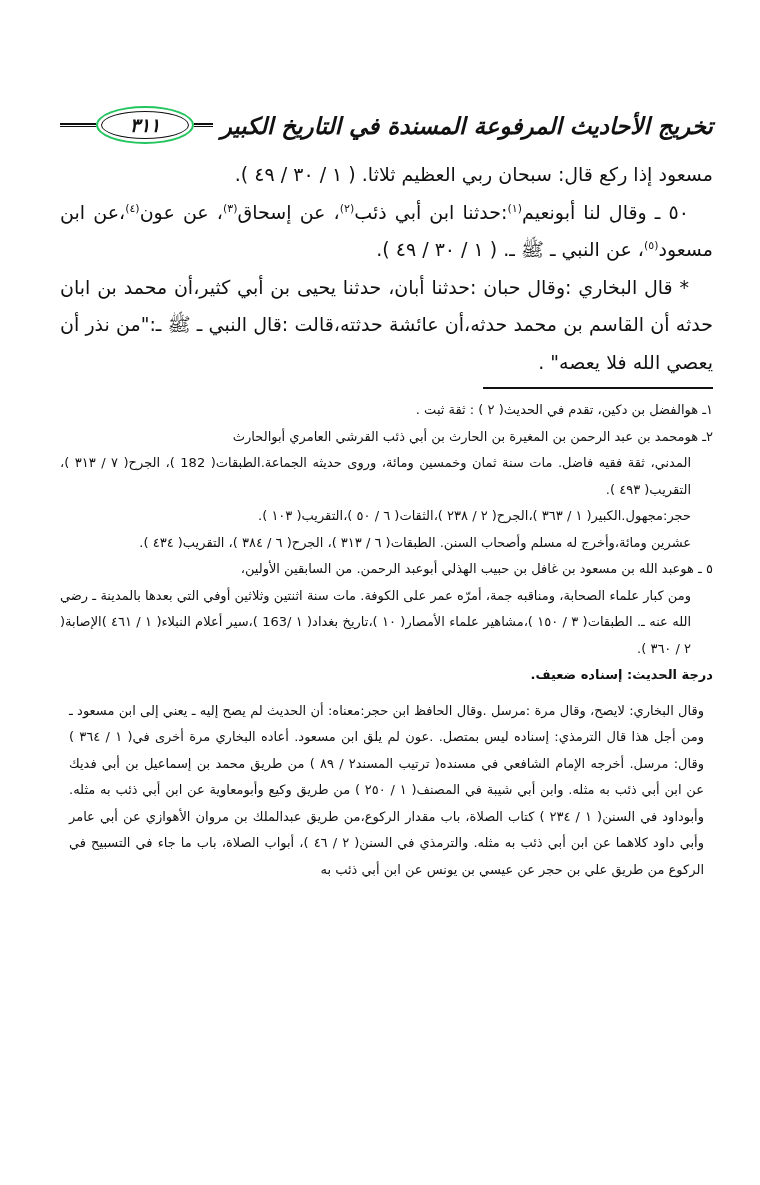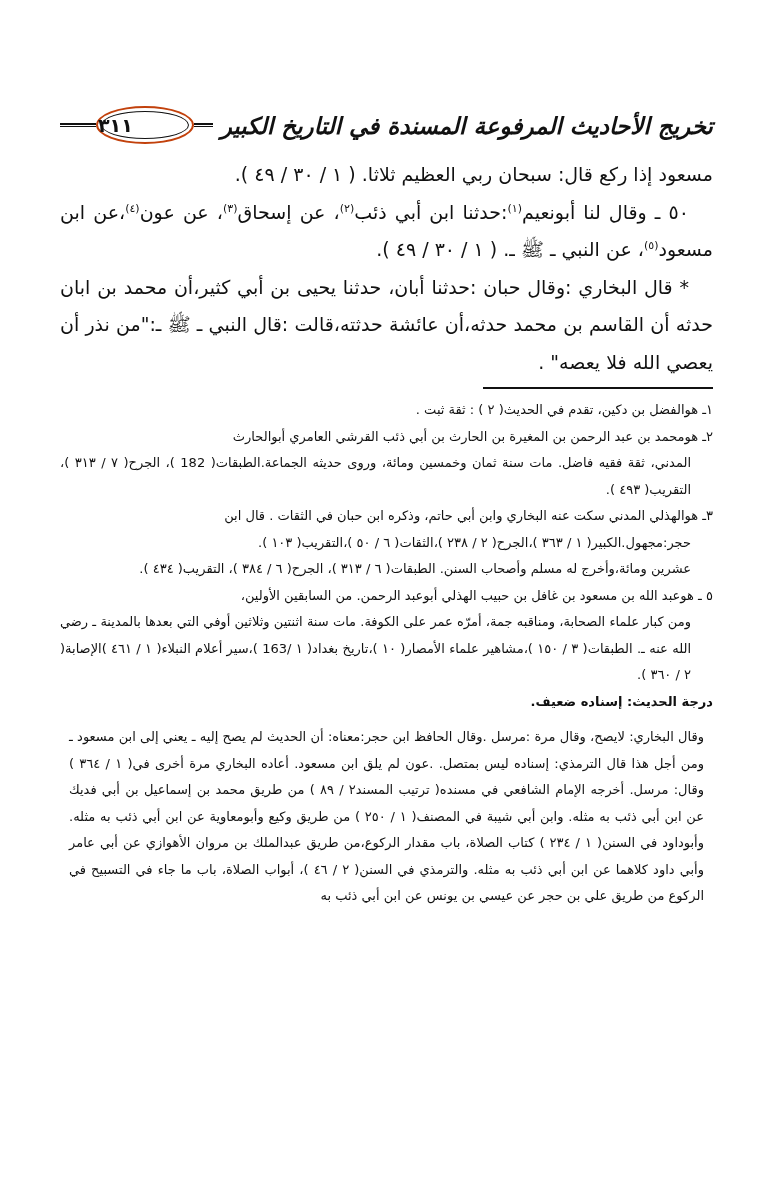--- a/index.html
+++ b/index.html
@@ -40,27 +40,28 @@
     .header-rule {
       flex: 1;
       height: 4px;
       border-top: 2px solid #111;
       border-bottom: 1.5px solid #111;
       box-sizing: border-box;
     }
     .page-oval {
       width: 94px;
       height: 34px;
-      border: 2px solid #c2410c;
+      border: 2px solid #22c55e;
       border-radius: 50%;
       display: flex;
       align-items: center;
-      justify-content: flex-end;
+      justify-content: center;
       position: relative;
       flex-shrink: 0;
+      font-style: italic;
     }
     .page-oval::before {
       content: "";
       position: absolute;
       inset: 3px;
       border: 1.5px solid #111;
       border-radius: 50%;
     }
     .page-number {
       font-family: "DejaVu Sans", sans-serif;
@@ -132,21 +133,20 @@
     <p class="indent"><span>٥٠ ـ وقال لنا أبونعيم</span><sup>(١)</sup><span>:حدثنا ابن أبي ذئب</span><sup>(٢)</sup><span>، عن إسحاق</span><sup>(٣)</sup><span>، عن عون</span><sup>(٤)</sup><span>،عن ابن مسعود</span><sup>(٥)</sup><span>، عن النبي ـ ﷺ ـ. ( ١ / ٣٠ / ٤٩ ).</span></p>
     <p class="indent">* قال البخاري :وقال حبان :حدثنا أبان، حدثنا يحيى بن أبي كثير،أن محمد بن ابان حدثه أن القاسم بن محمد حدثه،أن عائشة حدثته،قالت :قال النبي ـ ﷺ ـ:"من نذر أن يعصي الله فلا يعصه" .</p>
   </div>
 
   <div class="footnote-sep"></div>
 
   <div class="footnotes">
     <p><span>١ـ هوالفضل بن دكين، تقدم في الحديث( ٢ ) : ثقة ثبت .</span></p>
     <p><span>٢ـ هومحمد بن عبد الرحمن بن المغيرة بن الحارث بن أبي ذئب القرشي العامري أبوالحارث</span></p>
     <p class="fn-cont">المدني، ثقة فقيه فاضل. مات سنة ثمان وخمسين ومائة، وروى حديثه الجماعة.الطبقات( 182 )، الجرح( ٧ / ٣١٣ )، التقريب( ٤٩٣ ).</p>
-    <p><span>٣ـ هوالهذلي المدني سكت عنه البخاري وابن أبي حاتم، وذكره ابن حبان في الثقات . قال ابن</span></p>
     <p class="fn-cont">حجر:مجهول.الكبير( ١ / ٣٦٣ )،الجرح( ٢ / ٢٣٨ )،الثقات( ٦ / ٥٠ )،التقريب( ١٠٣ ).</p>
     <p class="fn-cont">عشرين ومائة،وأخرج له مسلم وأصحاب السنن. الطبقات( ٦ / ٣١٣ )، الجرح( ٦ / ٣٨٤ )، التقريب( ٤٣٤ ).</p>
     <p><span>٥ ـ هوعبد الله بن مسعود بن غافل بن حبيب الهذلي أبوعبد الرحمن. من السابقين الأولين،</span></p>
     <p class="fn-cont">ومن كبار علماء الصحابة، ومناقبه جمة، أمرّه عمر على الكوفة. مات سنة اثنتين وثلاثين أوفي التي بعدها بالمدينة ـ رضي الله عنه ـ. الطبقات( ٣ / ١٥٠ )،مشاهير علماء الأمصار( ١٠ )،تاريخ بغداد( ١ /163 )،سير أعلام النبلاء( ١ / ٤٦١ )الإصابة( ٢ / ٣٦٠ ).</p>
 
     <p class="grade"><span>درجة الحديث:</span> <span>إسناده ضعيف.</span></p>
 
     <div class="commentary">
       <p>وقال البخاري: لايصح، وقال مرة :مرسل .وقال الحافظ ابن حجر:معناه: أن الحديث لم يصح إليه ـ يعني إلى ابن مسعود ـ ومن أجل هذا قال الترمذي: إسناده ليس بمتصل. .عون لم يلق ابن مسعود. أعاده البخاري مرة أخرى في( ١ / ٣٦٤ ) وقال: مرسل. أخرجه الإمام الشافعي في مسنده( ترتيب المسند٢ / ٨٩ ) من طريق محمد بن إسماعيل بن أبي فديك عن ابن أبي ذئب به مثله. وابن أبي شيبة في المصنف( ١ / ٢٥٠ ) من طريق وكيع وأبومعاوية عن ابن أبي ذئب به مثله. وأبوداود في السنن( ١ / ٢٣٤ ) كتاب الصلاة، باب مقدار الركوع،من طريق عبدالملك بن مروان الأهوازي عن أبي عامر وأبي داود كلاهما عن ابن أبي ذئب به مثله. والترمذي في السنن( ٢ / ٤٦ )، أبواب الصلاة، باب ما جاء في التسبيح في الركوع من طريق علي بن حجر عن عيسي بن يونس عن ابن أبي ذئب به</p>
     </div>

